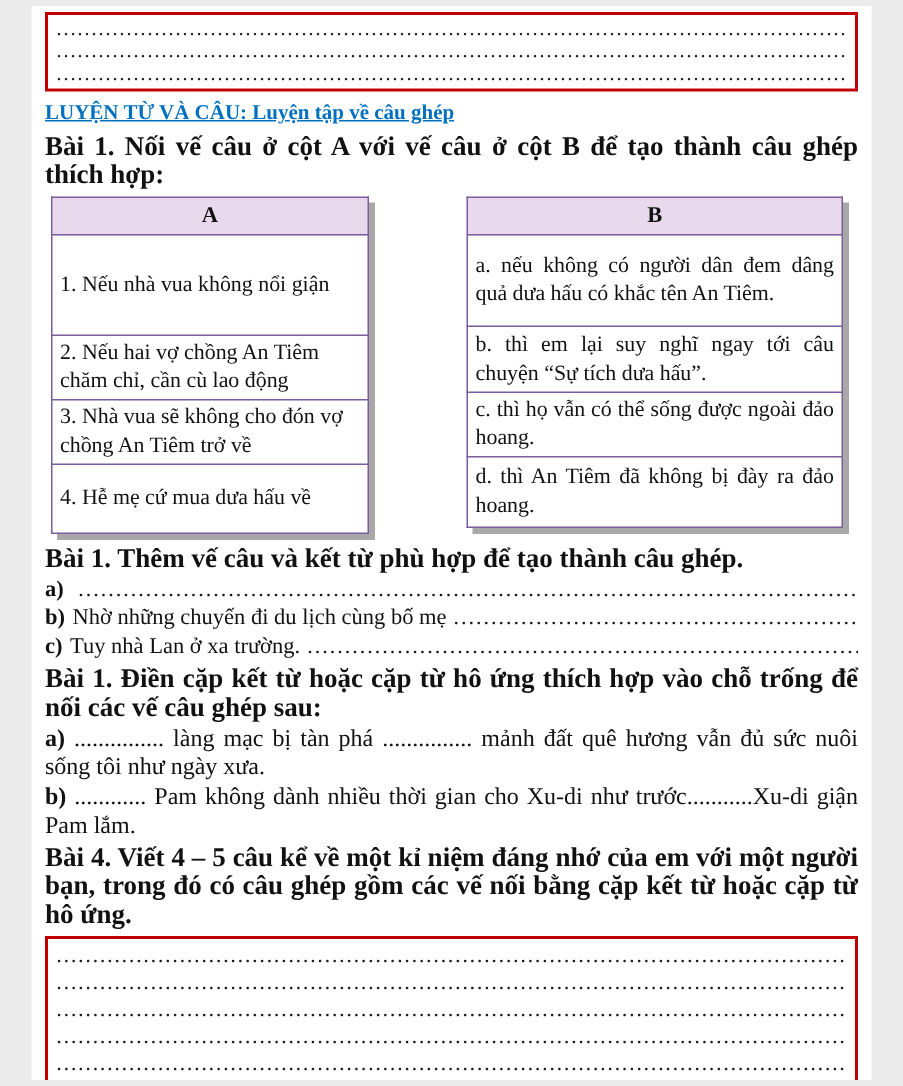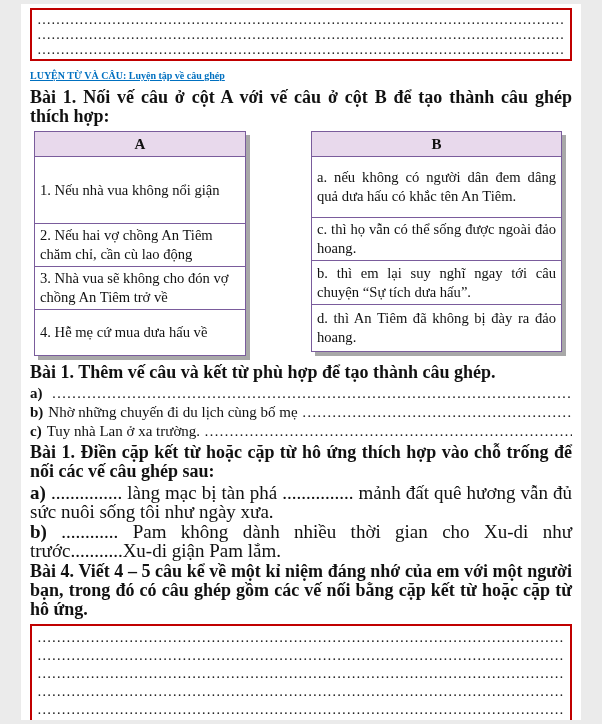--- a/index.html
+++ b/index.html
@@ -23,21 +23,21 @@
     overflow:hidden;
     background:#fff;
   }
   .ansline {
     overflow:hidden; white-space:nowrap;
     color:#1a1a1a;
   }
   .top .ansline { height:15px; line-height:15px; font-size:14px; }
   .bottom .ansline { height:18px; line-height:18px; font-size:14.5px; }
   .heading {
-    font-size:10px; line-height:20px;
+    font-size:14px; line-height:20px;
     font-weight:bold; color:#0070c0;
     text-decoration:underline;
     margin:5px 0 2px;
   }
   .extitle {
     font-weight:bold; font-size:18px; line-height:19px;
     margin:2px 0; text-align:justify;
   }
   .tables { display:flex; align-items:flex-start; margin:5px 0 7px; }
   table {
@@ -53,21 +53,21 @@
     height:25px; text-align:center; font-size:15px;
   }
   td { line-height:19px; }
   .tb td { text-align:justify; }
   .rA1{height:67px} .rA2{height:43px} .rA3{height:43px} .rA4{height:46px}
   .rB1{height:61px} .rB2{height:44px} .rB3{height:43px} .rB4{height:47px}
   .exline { display:flex; align-items:baseline; line-height:19px; font-size:15px; }
   .exline .lbl { font-weight:bold; margin-right:5px; flex:0 0 auto; }
   .exline .txt { white-space:nowrap; flex:0 0 auto; }
   .dotfill { flex:1 1 0; overflow:hidden; white-space:nowrap; margin-left:4px; color:#1a1a1a; }
-  .exitem { margin:0 0 1px; line-height:19px; font-size:19px; text-align:justify; }
+  .exitem { margin:0 0 1px; line-height:19px; font-size:16px; text-align:justify; }
   .exitem b { font-weight:bold; }
   .e4 { margin-bottom:5px; }
   .bottom { margin-top:2px; }
 </style>
 </head>
 <body>
 
 <div class="page">
 
   <div class="ansbox top">
@@ -102,24 +102,24 @@
     </table>
     <table class="tb">
       <tbody>
         <tr>
             <th>B</th>
           </tr>
         <tr>
             <td class="rB1">a. nếu không có người dân đem dâng quả dưa hấu có khắc tên An Tiêm.</td>
           </tr>
         <tr>
-            <td class="rB3">c. thì họ vẫn có thể sống được ngoài đảo hoang.</td>
+            <td class="rB2">b. thì em lại suy nghĩ ngay tới câu chuyện “Sự tích dưa hấu”.</td>
           </tr>
         <tr>
-            <td class="rB2">b. thì em lại suy nghĩ ngay tới câu chuyện “Sự tích dưa hấu”.</td>
+            <td class="rB3">c. thì họ vẫn có thể sống được ngoài đảo hoang.</td>
           </tr>
         <tr>
             <td class="rB4">d. thì An Tiêm đã không bị đày ra đảo hoang.</td>
           </tr>
       </tbody>
     </table>
   </div>
 
   <div class="extitle">Bài 1. Thêm vế câu và kết từ phù hợp để tạo thành câu ghép.</div>
 

